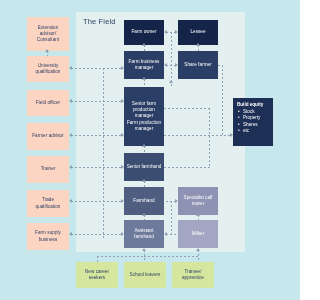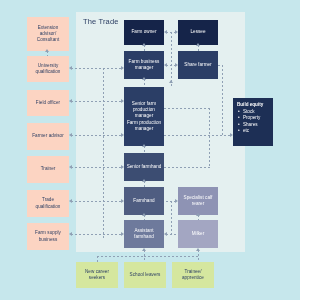--- a/index.html
+++ b/index.html
@@ -112,21 +112,21 @@
   .ar-r { border-top: 2px solid transparent; border-bottom: 2px solid transparent; border-left: 3px solid #8fa0b4; }
   .ar-l { border-top: 2px solid transparent; border-bottom: 2px solid transparent; border-right: 3px solid #8fa0b4; }
   .ar-u { border-left: 2px solid transparent; border-right: 2px solid transparent; border-bottom: 3px solid #8fa0b4; }
 </style>
 </head>
 <body>
 
 <div id="canvas">
 
   <div id="farm-panel"></div>
-  <div id="farm-title">The Trade</div>
+  <div id="farm-title">The Field</div>
 
   <div class="box pink" style="top:17px;height:34px;">
     <span>Extension advisor/ Consultant</span>
   </div>
   <div class="box pink" style="top:56px;height:26px;">
     <span>University qualification</span>
   </div>
   <div class="box pink" style="top:90px;height:26px;">
     <span>Field officer</span>
   </div>

